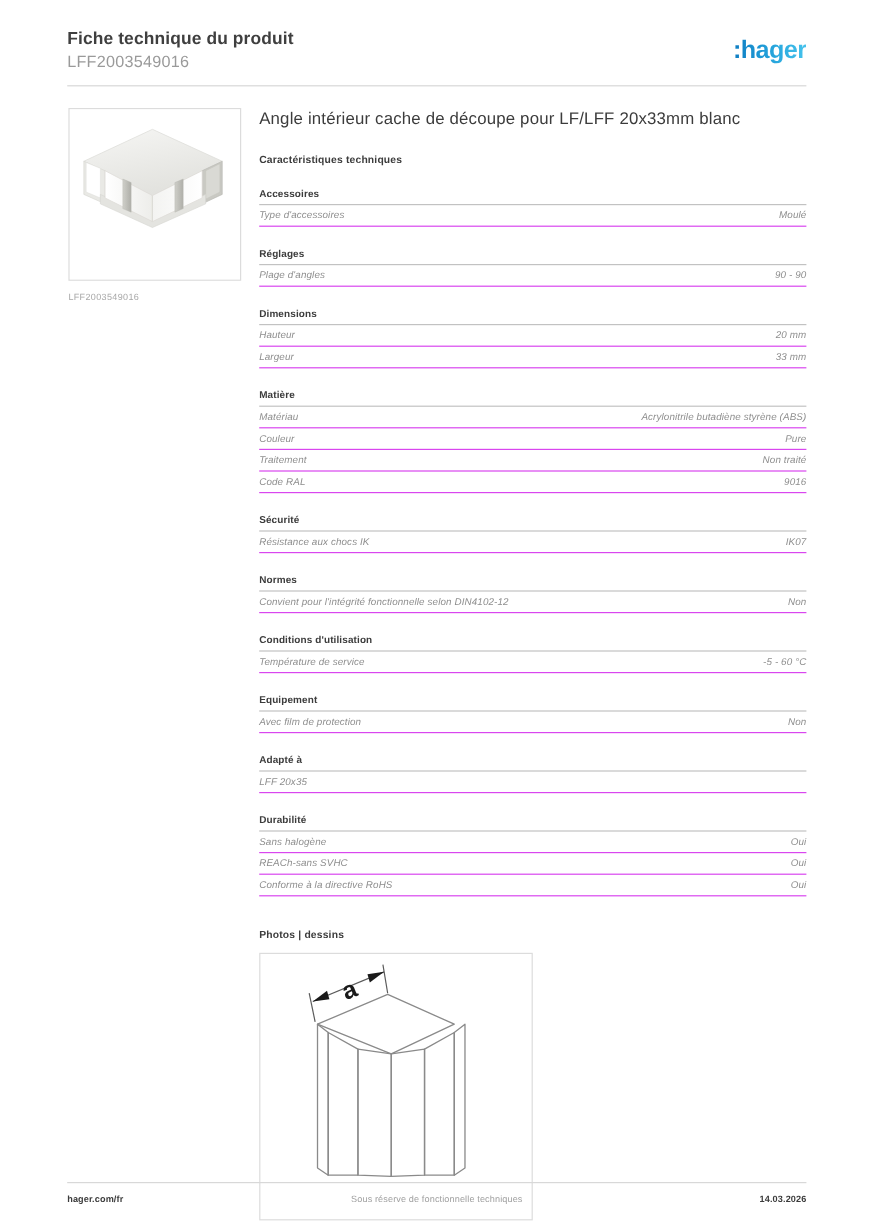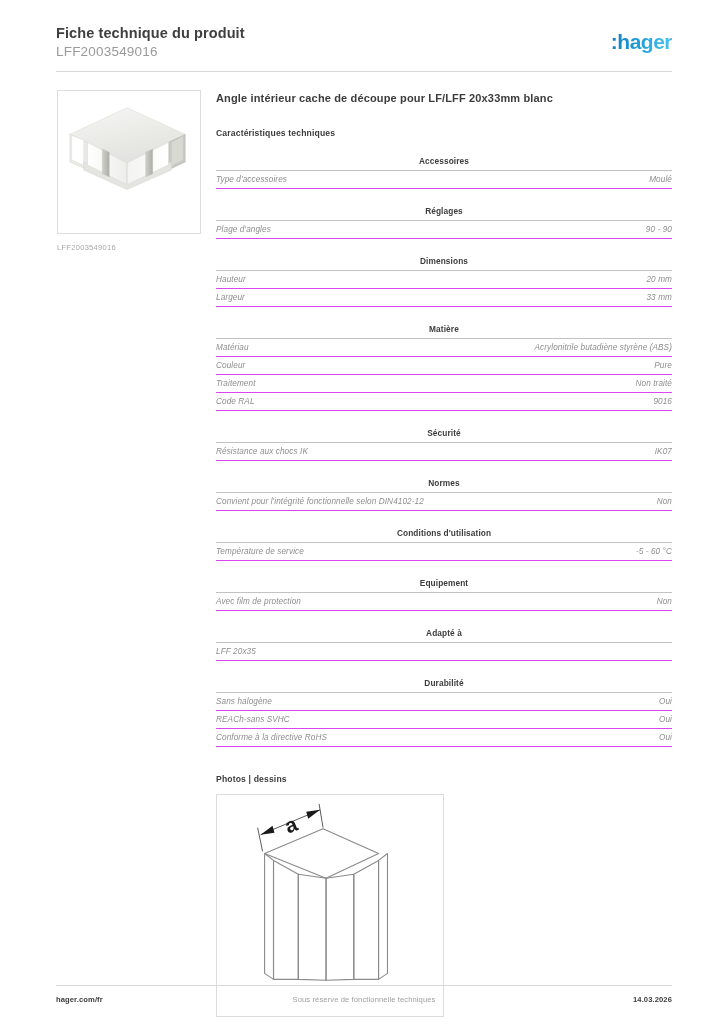--- a/index.html
+++ b/index.html
@@ -92,22 +92,22 @@
   }
 
   
   .spec {
     position: absolute;
     left: 216px;
     top: 92px;
     width: 456px;
   }
   .product-name {
-    font-size: 11px;
-    font-weight: bold;
+    font-size: 14px;
+    font-weight: normal;
     color: #3c3c3c;
     letter-spacing: 0.15px;
     line-height: 12px;
   }
   .block-title {
     font-size: 8.6px;
     font-weight: bold;
     color: #3c3c3c;
     letter-spacing: 0.15px;
     margin-top: 23px;
@@ -116,21 +116,20 @@
 
   .section { margin-top: 17px; }
   .section-head {
     font-size: 8.3px;
     font-weight: bold;
     color: #3c3c3c;
     letter-spacing: 0.1px;
     padding-bottom: 3px;
     border-bottom: 1px solid #c2c2c2;
     line-height: 11px;
-    text-align: center;
   }
   .row {
     display: flex;
     justify-content: space-between;
     align-items: baseline;
     font-size: 8.2px;
     color: #8e8e8e;
     border-bottom: 1px solid #d946ef;
     padding: 3.5px 0 3.5px 0;
     line-height: 10px;

